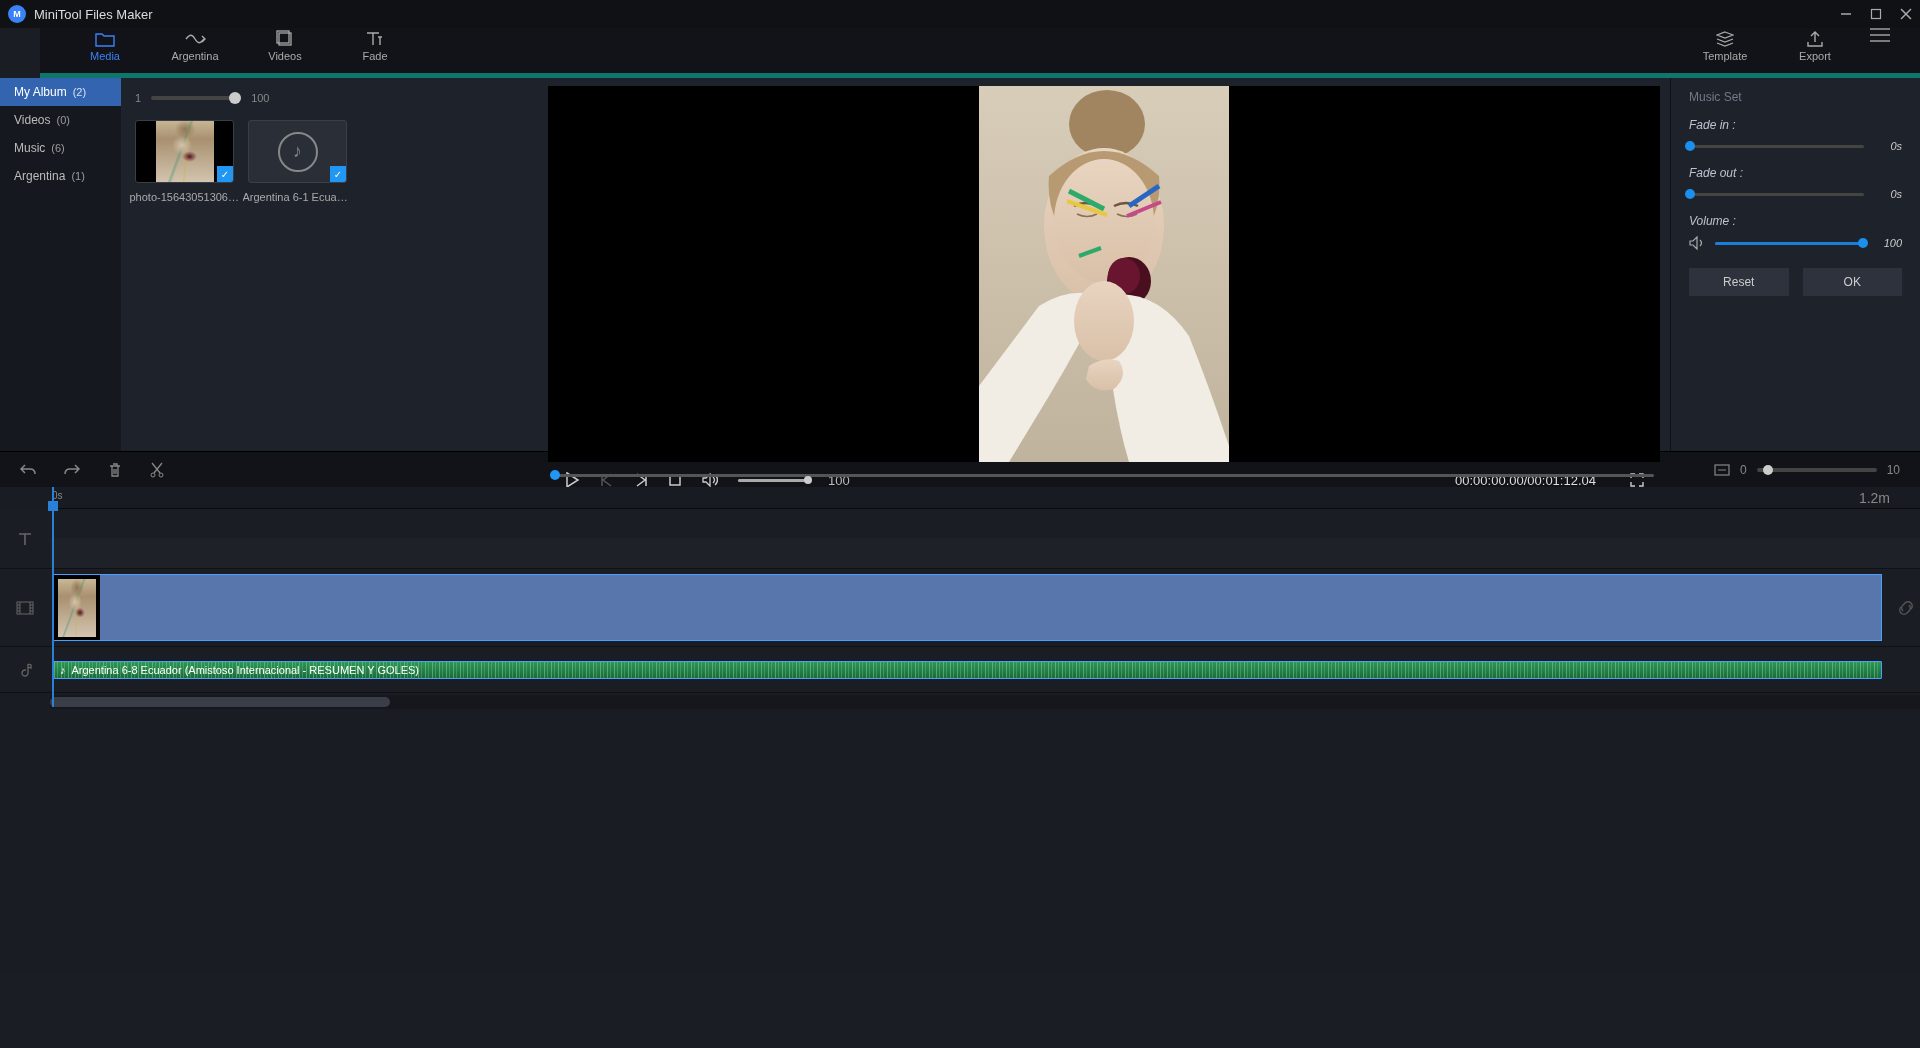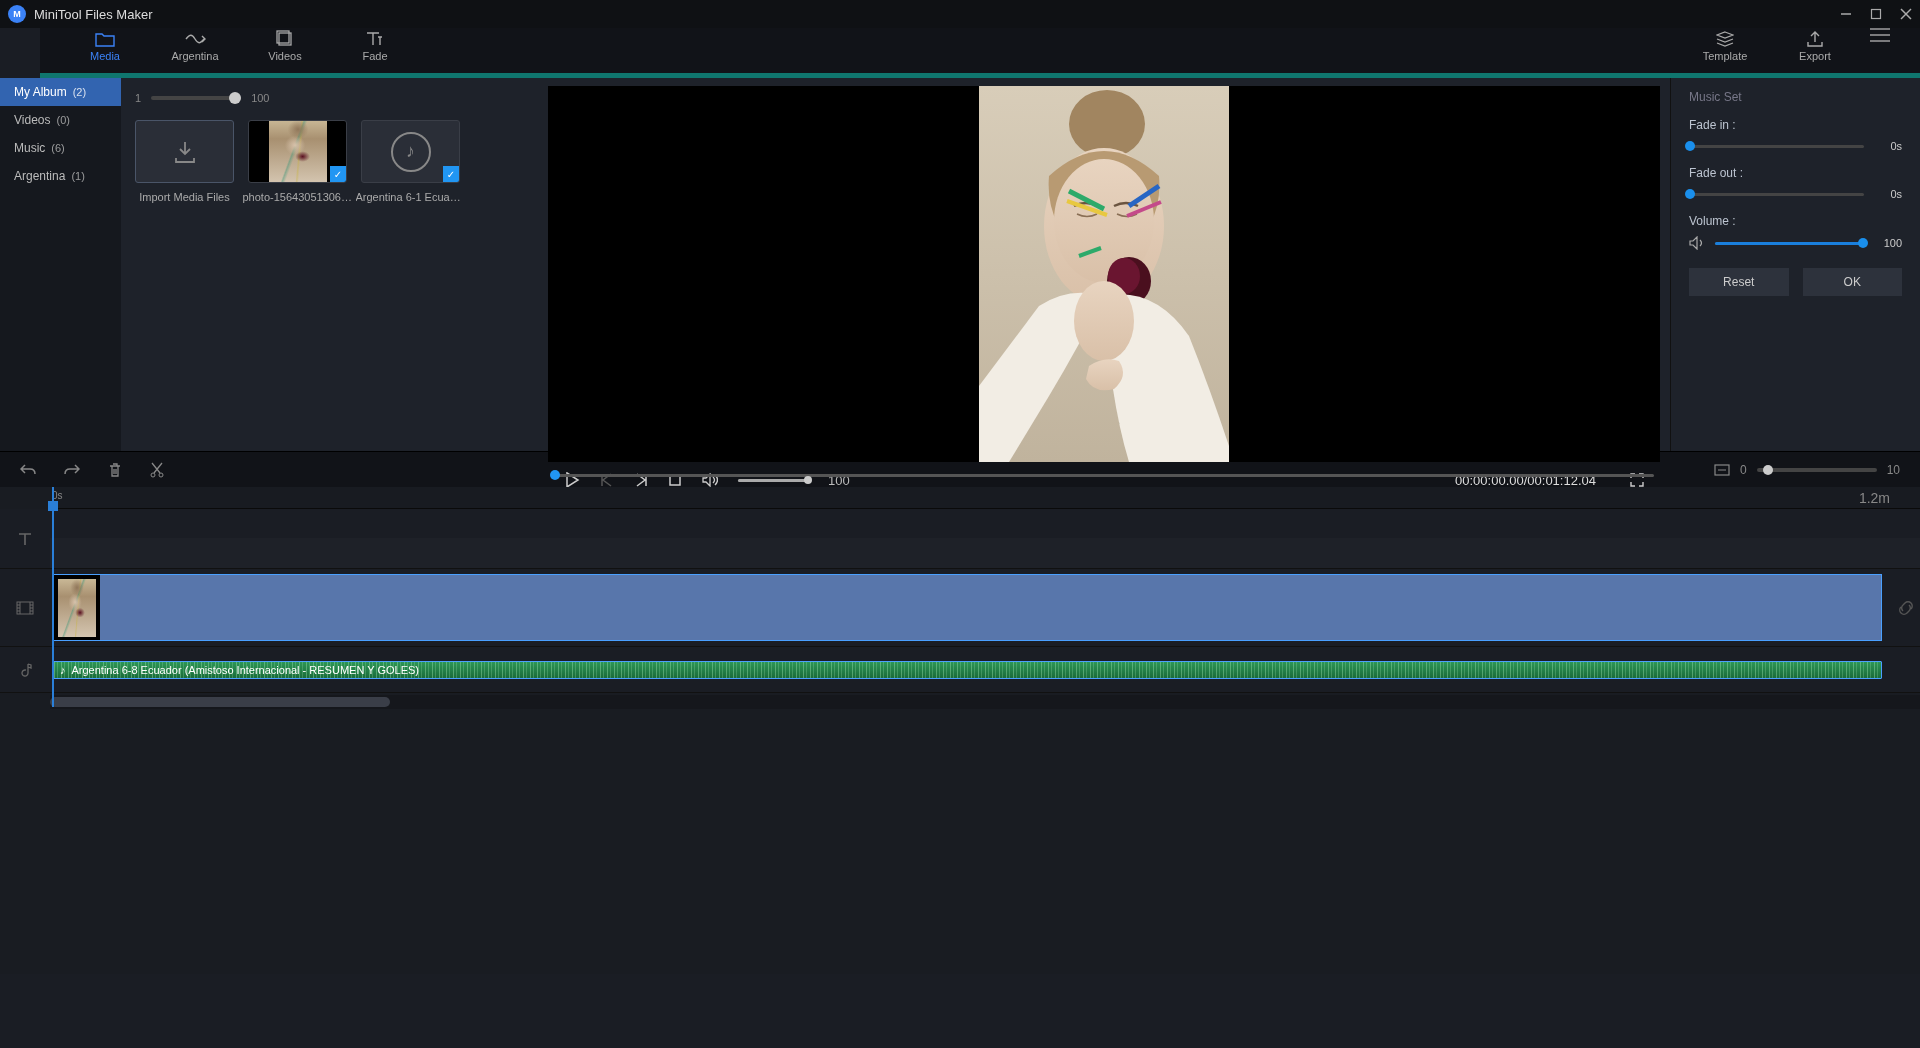--- a/index.html
+++ b/index.html
@@ -60,21 +60,21 @@
 .pv-btn { cursor:pointer; font-size:16px; color:#ccc;}
 .pv-btn.disabled { color:#555; }
 .volslider { width:70px; height:3px; background:#555; position:relative; border-radius:2px;}
 .volslider .fill { height:100%; width:100%; background:#aaa; border-radius:2px;}
 .volslider .knob { width:8px; height:8px; background:#ccc; border-radius:50%; position:absolute; right:-4px; top:-3px;}
 .timecode { margin-left:auto; font-size:13px; color:#ddd;}
 
 
 .rightpanel { width:250px; background:#1e222a; padding:12px 18px; border-left:1px solid #111;}
 .rightpanel h4 { font-size:12px; color:#778; font-weight:normal; margin-bottom:14px;}
-.rp-group { margin-bottom:14px; }
+.rp-group { margin-bottom:14px;font-style:italic; }
 .rp-label { font-size:12px; color:#bcc4d0; margin-bottom:8px; }
 .rp-slider { display:flex; align-items:center; gap:10px;}
 .rp-track { flex:1; height:3px; background:#444; border-radius:2px; position:relative; }
 .rp-fill { height:100%; background:#1a7fdc; border-radius:2px;}
 .rp-thumb { width:10px; height:10px; background:#1a8fec; border-radius:50%; position:absolute; top:-4px;}
 .rp-val { width:28px; font-size:11px; color:#ccc; text-align:right;}
 .rp-buttons { display:flex; gap:14px; margin-top:18px;}
 .rp-buttons button { flex:1; height:28px; background:#2d323c; border:none; color:#ccc; font-size:12px; cursor:pointer;}
 
 
@@ -218,28 +218,20 @@
     </div>
   </div>
 
   <div class="mediapanel">
     <div class="zoomrow">
       <span>1</span>
       <div class="zslider"></div>
       <span>100</span>
     </div>
     <div class="thumbs">
-      <div class="thumb import">
-        <div class="box">
-          <svg width="28" height="28" viewBox="0 0 28 28">
-              <path d="M14 4 v12 M9 11 l5 5 l5 -5 M5 20 v4 h18 v-4" fill="none" stroke="#888" stroke-width="1.8"></path>
-            </svg>
-        </div>
-        <div class="label">Import Media Files</div>
-      </div>
       <div class="thumb">
         <div class="box" style="background:#000;">
           <div class="portrait-ph"></div>
           <div class="check">✓</div>
         </div>
         <div class="label">photo-1564305130656...</div>
       </div>
       <div class="thumb">
         <div class="box">
           <div class="music-ico">♪</div>

